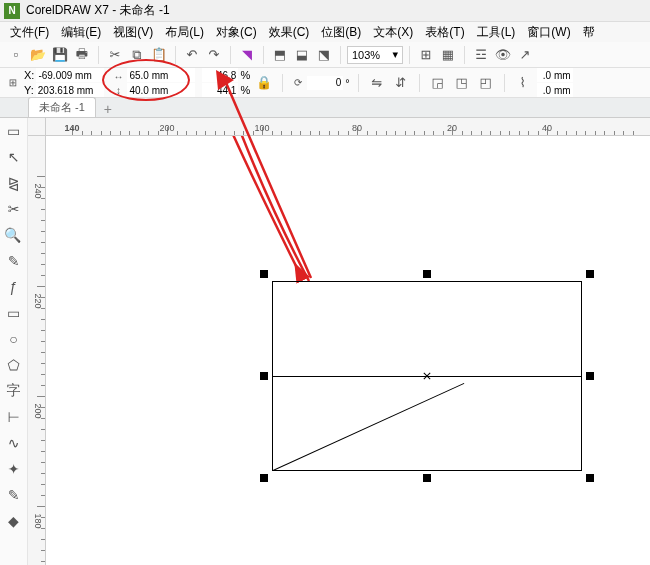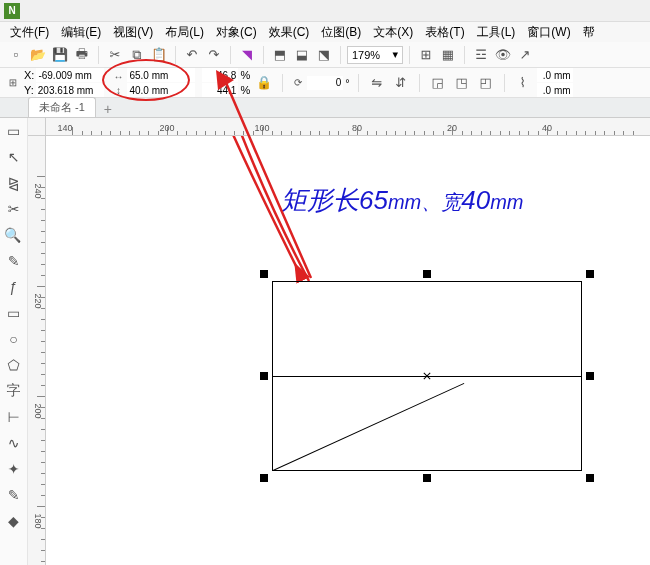--- a/index.html
+++ b/index.html
@@ -47,20 +47,23 @@
   .sel-mid::after { top:0; left:4px; height:9px; width:1px; }
   .sel-mid.rot { transform: translate(-50%, -50%) rotate(45deg); }
   .diag-line { position: absolute; background: #000; height: 1px; transform-origin: left center; }
   .arrow-svg { position: absolute; pointer-events: none; }
 </style>
 </head>
 <body>
 
 <div class="title-bar">
   <div class="app-icon">N</div>
+  <span>
+    <span>CorelDRAW X7</span> - <span>未命名 -1</span>
+  </span>
 </div>
 
 <div class="menu-bar">
   <span class="menu-item">文件(F)</span>
   <span class="menu-item">编辑(E)</span>
   <span class="menu-item">视图(V)</span>
   <span class="menu-item">布局(L)</span>
   <span class="menu-item">对象(C)</span>
   <span class="menu-item">效果(C)</span>
   <span class="menu-item">位图(B)</span>
@@ -84,21 +87,21 @@
   <div class="tb-btn">↶</div>
   <div class="tb-btn">↷</div>
   <div class="tb-sep"></div>
   <div class="tb-btn" style="color:#a030c0">◥</div>
   <div class="tb-sep"></div>
   <div class="tb-btn">⬒</div>
   <div class="tb-btn">⬓</div>
   <div class="tb-btn">⬔</div>
   <div class="tb-sep"></div>
   <div class="zoom-box">
-      <span>179%</span>
+      <span>103%</span>
       <span style="margin-left:auto">▾</span>
     </div>
   <div class="tb-sep"></div>
   <div class="tb-btn">⊞</div>
   <div class="tb-btn">▦</div>
   <div class="tb-sep"></div>
   <div class="tb-btn">☲</div>
   <div class="tb-btn">👁</div>
   <div class="tb-btn">↗</div>
 </div>
@@ -184,21 +187,21 @@
     <div class="lt-btn">∿</div>
     <div class="lt-btn">✦</div>
     <div class="lt-btn">✎</div>
     <div class="lt-btn">◆</div>
   </div>
 
   <div class="canvas-shell">
     <div class="ruler-corner"></div>
     <div class="ruler-h" id="ruler-h">
         <div class="tick big" style="left: 26px;"></div>
-        <div class="num" style="left: 19px;">140</div>
+        <div class="num" style="left: 26px; font-weight: bold;">140</div>
         <div class="tick" style="left: 35.5px;"></div>
         <div class="tick" style="left: 45px;"></div>
         <div class="tick" style="left: 54.5px;"></div>
         <div class="tick" style="left: 64px;"></div>
         <div class="tick" style="left: 73.5px;"></div>
         <div class="tick" style="left: 83px;"></div>
         <div class="tick" style="left: 92.5px;"></div>
         <div class="tick" style="left: 102px;"></div>
         <div class="tick" style="left: 111.5px;"></div>
         <div class="tick big" style="left: 121px;"></div>
@@ -295,23 +298,20 @@
         <div class="num" style="top: 370px;">180</div>
         <div class="tick" style="top: 381px;"></div>
         <div class="tick" style="top: 392px;"></div>
         <div class="tick" style="top: 403px;"></div>
         <div class="tick" style="top: 414px;"></div>
         <div class="tick" style="top: 425px;"></div>
       </div>
 
     <div class="canvas">
 
-      <div class="anno" style="left:235px; top:47px;">
-        <span>矩形长</span><span>65</span><span class="mm">mm、宽</span><span>40</span><span class="mm">mm</span>
-      </div>
 
       <svg class="arrow-svg" style="left:0;top:0" width="620" height="440">
         <defs>
             <marker id="ah" markerWidth="10" markerHeight="10" refX="2" refY="3" orient="auto">
               <path d="M0,0 L0,6 L8,3 z" fill="#d22"></path>
             </marker>
           </defs>
         <path d="M 255 140 Q 200 30 170 -40" stroke="#d22" stroke-width="2.5" fill="none" marker-start="url(#ah)" transform="translate(0,0)"></path>
         <path d="M 172 -60 L 260 140" stroke="none"></path>
         <path d="M 263 145 Q 215 55 178 -48" stroke="#d22" stroke-width="2.5" fill="none" transform="translate(0,0)"></path>

